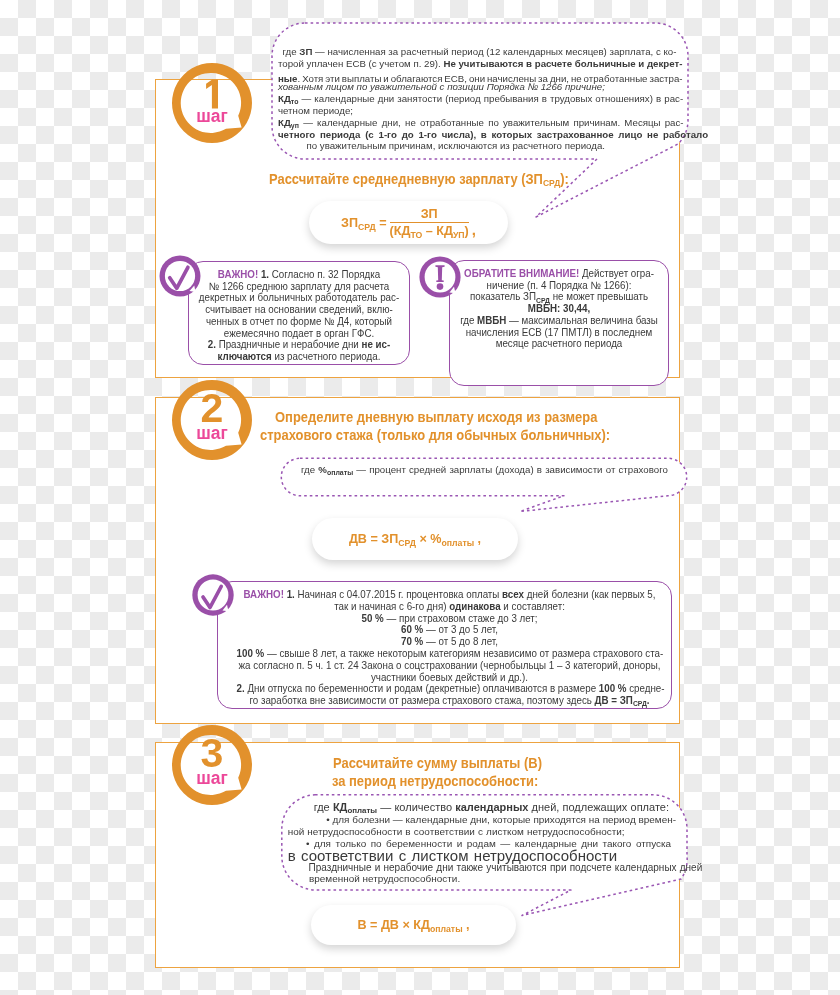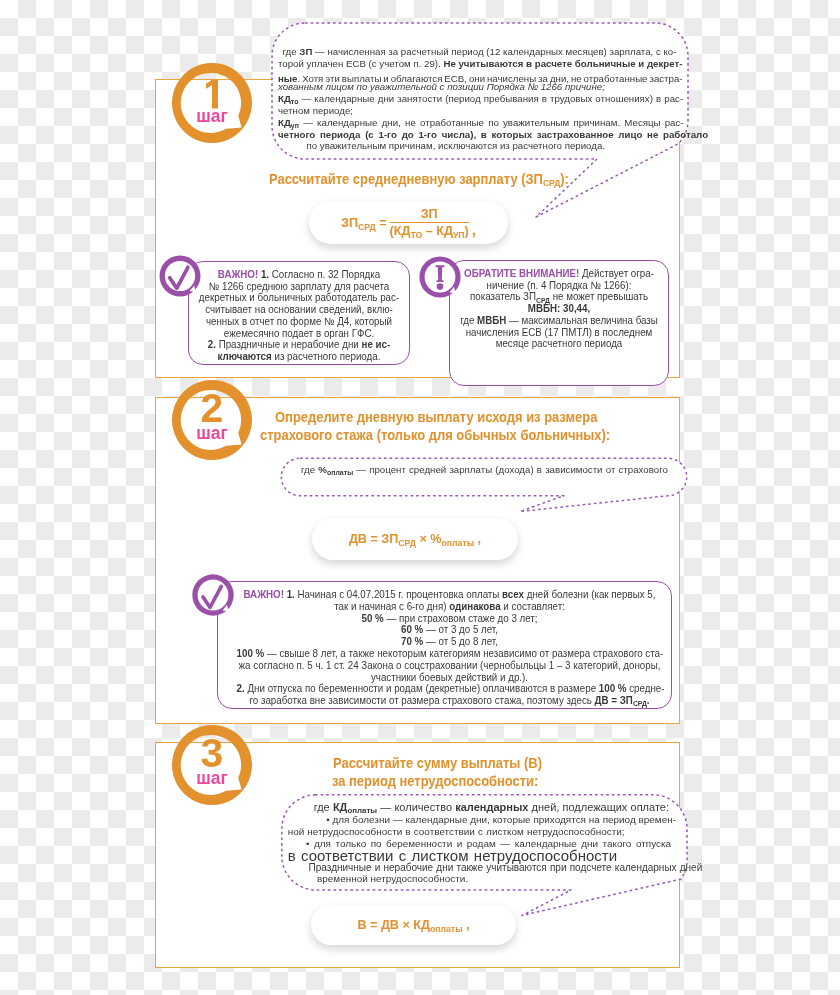--- a/index.html
+++ b/index.html
@@ -212,18 +212,18 @@
 <div class="bubble" style="left:281px;top:794px;width:407px;height:122px;">
   <svg width="407" height="122" viewBox="0 0 407 122">
     <path fill="#fff" stroke="#9a56b3" stroke-width="1.5" stroke-dasharray="2.6 3" stroke-linejoin="round" d="M 34 0.8 L 372 0.8 A 34 34 0 0 1 406 34.8 L 406 62 A 34 34 0 0 1 400 85 L 241 121.5 L 290 96 L 34 96 A 34 34 0 0 1 0.8 62 L 0.8 34.8 A 34 34 0 0 1 34 0.8 Z"></path>
   </svg>
   <div class="btext" style="font-size:11px;word-spacing:0.10px;left:32.7px;top:8px;">где <b>КД</b><sub>оплаты</sub> — количество <b>календарных</b> дней, подлежащих оплате:</div>
   <div class="btext" style="font-size:9.95px;word-spacing:0.35px;left:6.7px;top:31.8px;">ной нетрудоспособности в соответствии с листком нетрудоспособности;</div>
   <div class="btext" style="font-size:9.95px;word-spacing:0.05px;left:45.2px;top:19.9px;">• для болезни — календарные дни, которые приходятся на период времен-</div>
   <div class="btext" style="font-size:9.95px;word-spacing:1.75px;left:25.0px;top:43.7px;">•   для только по беременности и родам — календарные дни такого отпуска</div>
   <div class="btext" style="font-size:15px;word-spacing:1.20px;left:6.7px;top:55.6px;">в соответствии с листком нетрудоспособности</div>
   <div class="btext" style="font-size:10px;word-spacing:0.40px;left:9.6px;top:67.5px;padding-left:18px;">Праздничные и нерабочие дни также учитываются при подсчете календарных дней</div>
-  <div class="btext" style="font-size:9.95px;left:24.0px;top:79.4px;padding-left:12px;">временной нетрудоспособности.</div>
+  <div class="btext" style="font-size:9.95px;left:16px;top:79.4px;padding-left:12px;">временной нетрудоспособности.</div>
 </div>
 
 <div class="formula" style="left:311px;top:905px;width:205px;height:40px;">
   <span>В = ДВ × КД<sub>оплаты</sub> ,</span>
 </div>
 
 </body></html>

